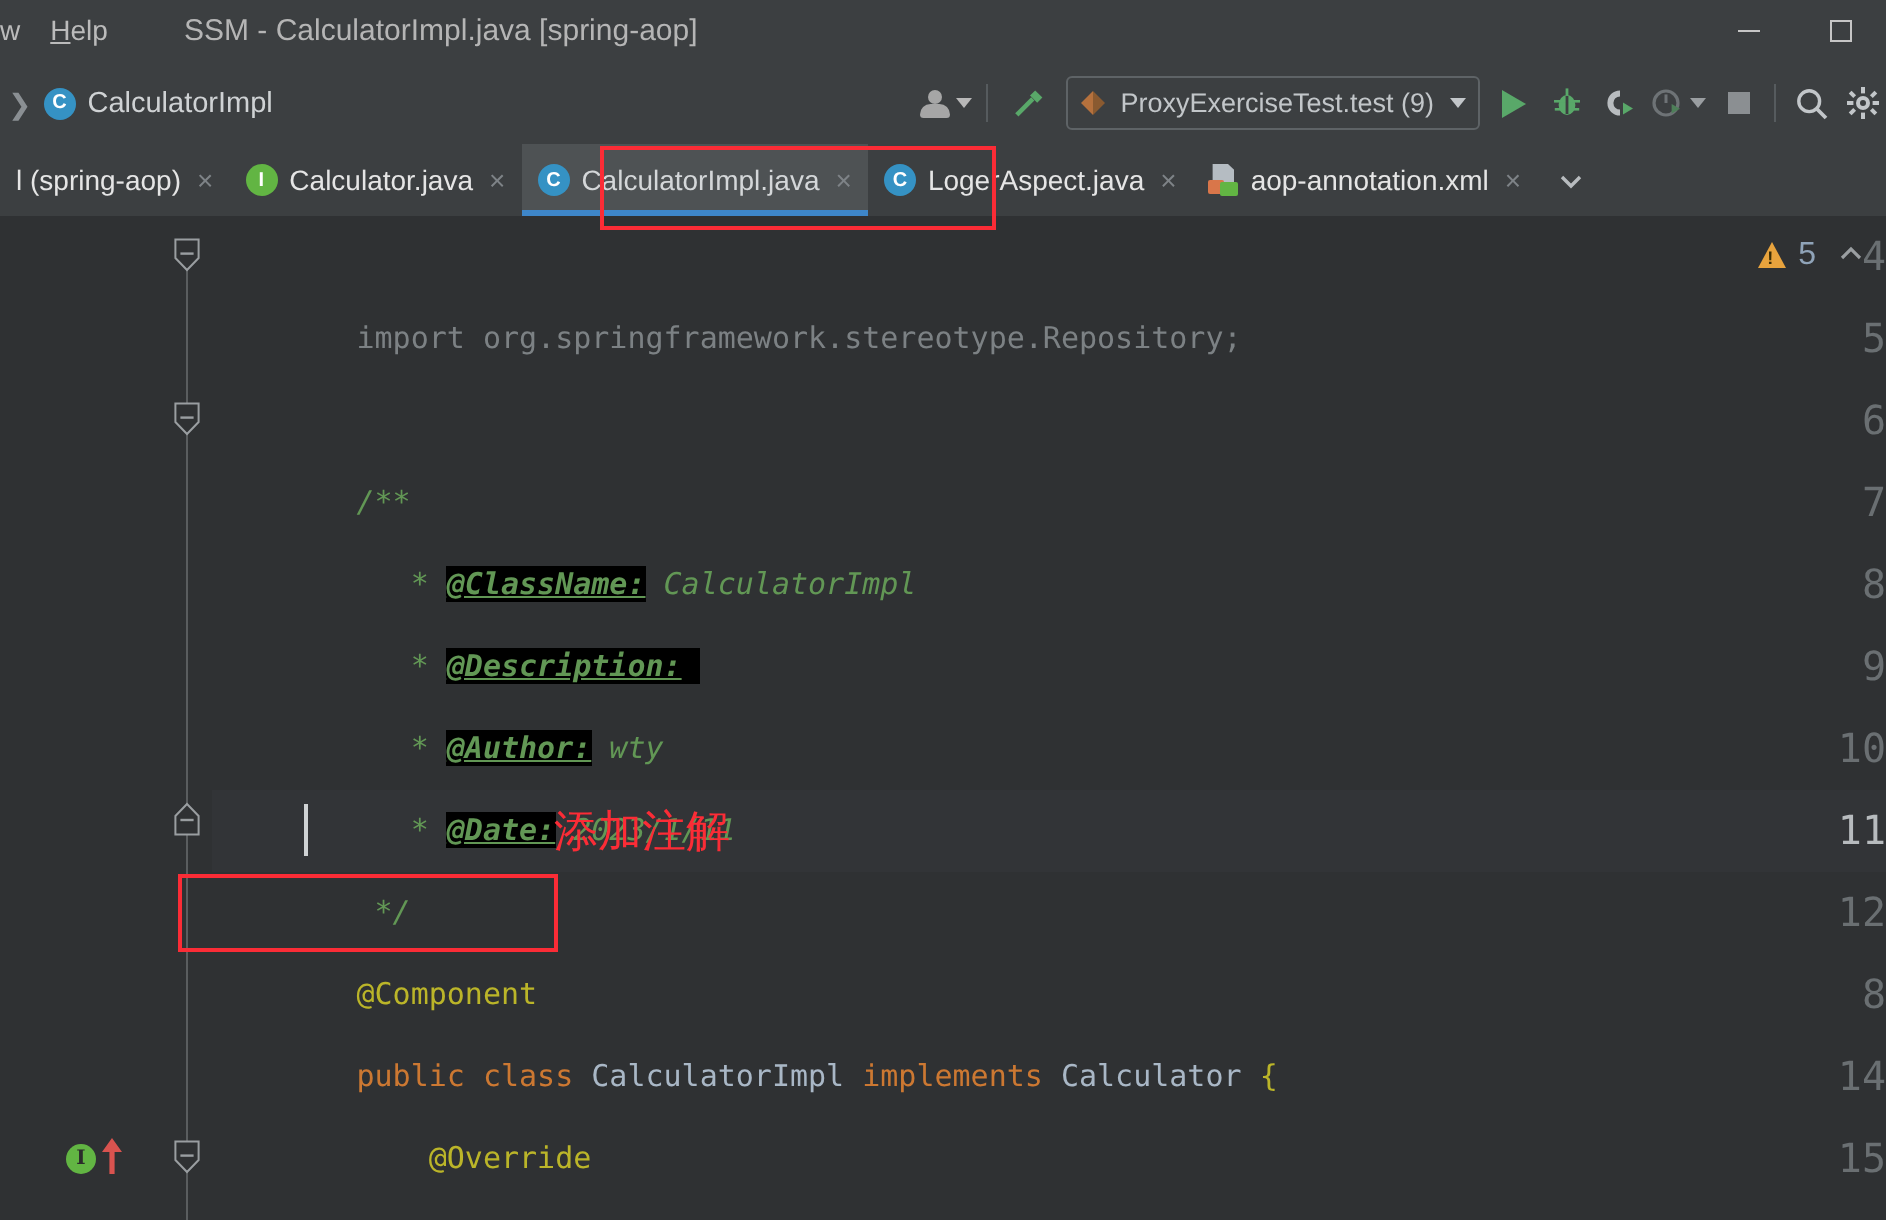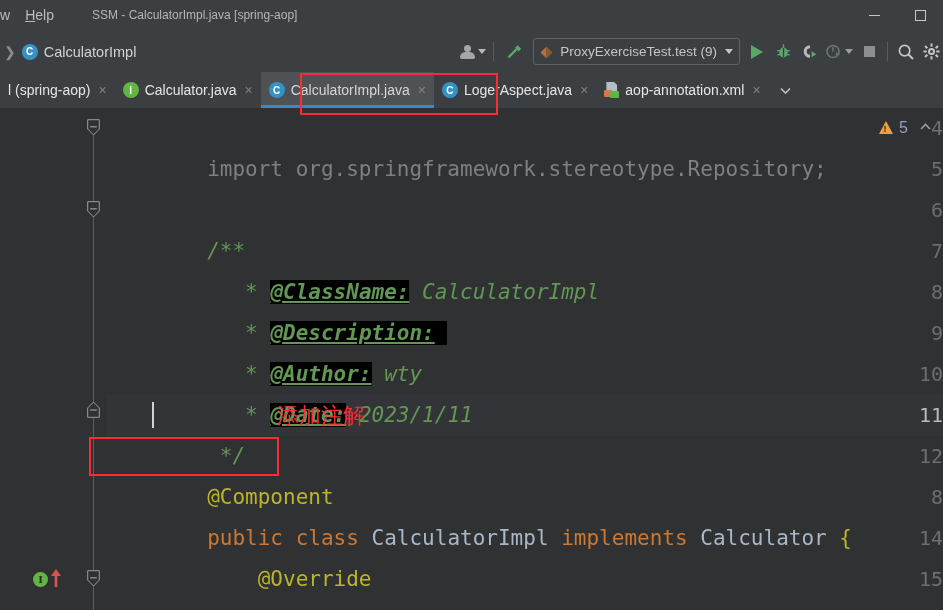--- a/index.html
+++ b/index.html
@@ -18,21 +18,21 @@
     display:flex;align-items:center;
   }
   .menu-item{
     font-size:14px;color:#bbbbbb;padding:0 9px;line-height:31px;
     white-space:nowrap;
   }
   .menu-item.clipped{padding-left:0;padding-right:6px;}
   .menu-item .uline{text-decoration:underline;}
   .win-title{
     position:absolute;left:92px;top:0;height:31px;line-height:31px;
-    font-size:12px;color:#b5b5b5;white-space:nowrap;
+    font-size:15px;color:#b5b5b5;white-space:nowrap;
   }
   .wbtns{position:absolute;right:0;top:0;height:31px;display:flex;}
   .wbtn{width:46px;height:31px;display:flex;align-items:center;justify-content:center;}
   .wbtn .min{width:11px;height:1px;background:#c6c6c6;display:block;}
   .wbtn .max{width:11px;height:11px;border:1.4px solid #c6c6c6;display:block;box-sizing:border-box;}
 
   
   .navbar{
     position:absolute;left:0;top:31px;width:943px;height:41px;
     background:#3c3f41;border-bottom:1px solid #2f3133;
@@ -117,21 +117,21 @@
 
   .row{position:absolute;left:0;width:943px;height:41px;}
   .lineno{
     position:absolute;right:0;top:0;width:64px;height:41px;
     text-align:right;line-height:41px;font-size:20px;color:#6a6f72;
     font-family:"DejaVu Sans Mono", monospace;
   }
   .lineno.cur{color:#b7bbbe;}
   .codeline{
     position:absolute;left:0;top:0;height:41px;line-height:41px;
-    font-size:21px;white-space:pre;
+    font-size:15px;white-space:pre;
   }
   .curline-bg{position:absolute;left:106px;width:837px;height:41px;background:#323437;}
 
   
   .kw{color:#cc7832;}
   .cls{color:#a9b7c6;}
   .meth{color:#ffc66d;}
   .param{color:#6897bb;}
   .anno{color:#bbb529;}
   .cmt{color:#629755;font-style:italic;}

